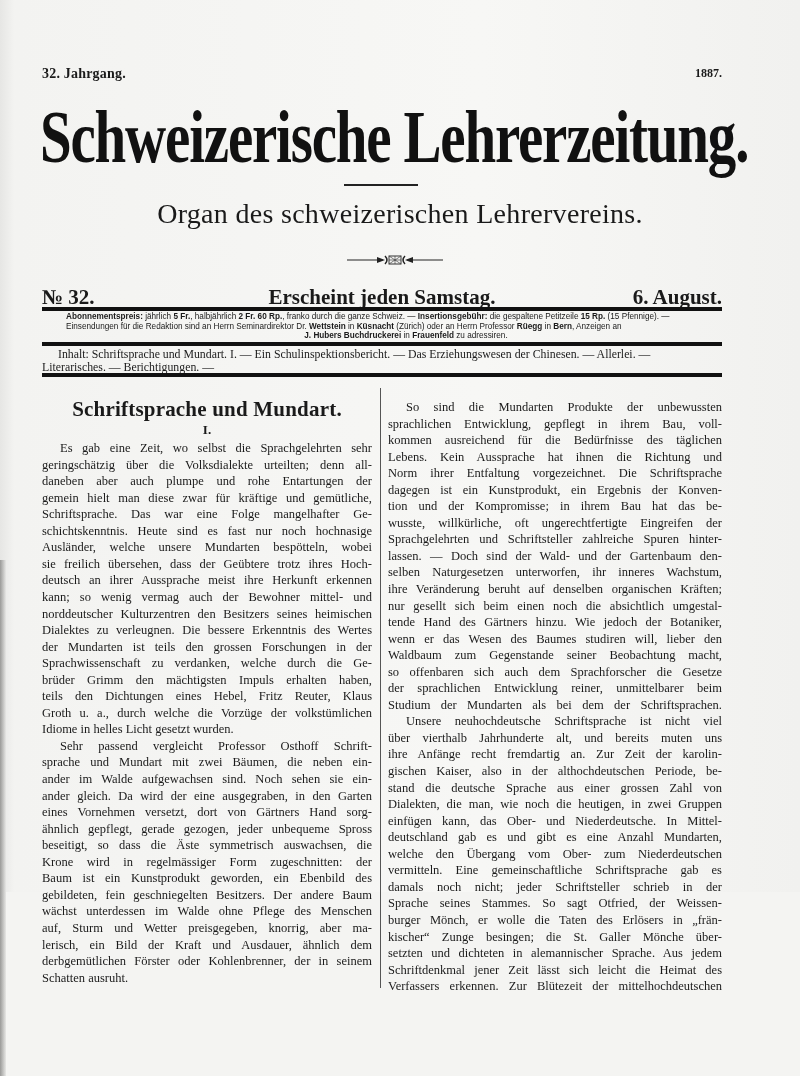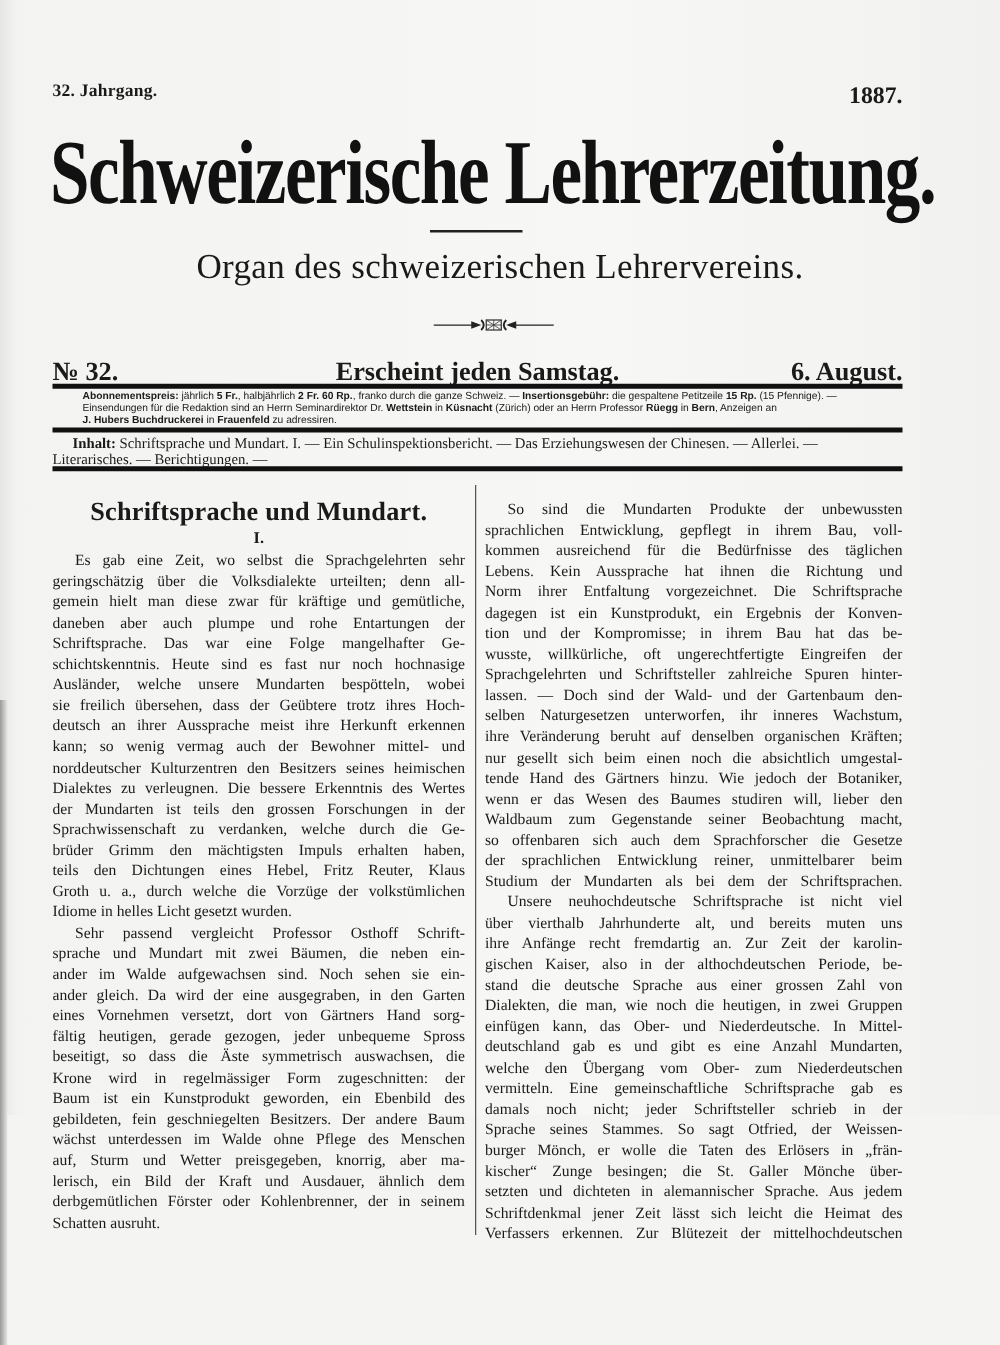--- a/index.html
+++ b/index.html
@@ -9,21 +9,21 @@
     font-family: "Liberation Serif", "DejaVu Serif", serif;
     color: #1a1a1a;
     position: relative;
   }
   .page { position: absolute; left: 0; top: 0; width: 800px; height: 892px;
     background: linear-gradient(90deg, #e6e6e4 0px, #f3f3f1 14px, #f7f7f5 60%, #f1f1ef 100%); }
   .left-shadow { position: absolute; left: 0; top: 560px; width: 6px; height: 516px; background: linear-gradient(90deg,#9a9a98,#e8e8e6); }
 
   .topline { position: absolute; left: 42px; top: 66px; width: 680px; height: 20px; }
   .jahrgang { position: absolute; left: 0; top: 0; font-weight: bold; font-size: 14px; letter-spacing: 0.2px; }
-  .year { position: absolute; right: 0; top: 0; font-weight: bold; font-size: 19px; }
+  .year { position: absolute; right: 0; top: 0; font-weight: bold; font-size: 12px; }
 
   .masthead { position: absolute; left: 40px; top: 98px; width: 680px; height: 80px; }
   .masthead-title {
     display: block; font-family: "Liberation Serif", serif; font-weight: bold;
     font-size: 73px; line-height: 80px; letter-spacing: -1.5px;
     transform: scaleX(0.78) scaleY(1.0); transform-origin: left top;
     white-space: nowrap; color: #111;
   }
   .mast-rule { position: absolute; left: 344px; top: 184px; width: 74px; height: 2px; background: #222; }
 
@@ -36,25 +36,25 @@
   .issue-freq { position: absolute; left: 0; width: 680px; text-align: center; top: 0; }
   .issue-date { position: absolute; right: 0; top: 0; }
 
   .rule-thick { position: absolute; left: 42px; width: 680px; background: #111; }
   .r1 { top: 307px; height: 4px; }
   .r2 { top: 342px; height: 4px; }
   .r3 { top: 373px; height: 4px; }
 
   .info-box { position: absolute; left: 42px; top: 312px; width: 680px; font-family: "Liberation Sans", sans-serif; font-size: 8.2px; line-height: 9.6px; margin-left: 24px; }
   .info-line { display: block; text-align: justify; white-space: nowrap; }
-  .info-line.center { }
+  .info-line.center { text-align: center; }
   .info-box b { font-weight: bold; }
 
   .contents { position: absolute; left: 42px; top: 348px; width: 680px; font-family: "Liberation Serif", serif; font-size: 11.8px; line-height: 13px; }
-  .contents .lead { font-weight: bold; margin-left: 16px; margin-top: 39px; }
+  .contents .lead { font-weight: normal; margin-left: 16px; margin-top: 39px; }
 
   .col { position: absolute; top: 398px; width: 330px; font-size: 12.5px; line-height: 16.55px; text-align: justify; }
   .col-left { left: 42px; }
   .col-right { left: 388px; width: 334px; top: 399px; }
   .col-divider { position: absolute; left: 380px; top: 388px; width: 1px; height: 600px; background: #555; }
 
   .art-title { text-align: center; font-weight: bold; font-size: 21px; margin: 3px 0 4px 0; letter-spacing: 0.2px; }
   .art-sub { text-align: center; font-size: 13px; margin-bottom: 2px; font-weight: bold; }
   .line { display: block; white-space: nowrap; text-align: justify; text-align-last: justify; height: 16.55px; overflow: hidden; }
   .line.last { text-align-last: left; }
@@ -111,42 +111,42 @@
   </div>
 
   <div class="rule-thick r3"></div>
 
   <div class="col col-left">
     <div class="art-title">Schriftsprache und Mundart.</div>
     <div class="art-sub">I.</div>
     <div id="left-lines">
         <span class="line indent">Es gab eine Zeit, wo selbst die Sprachgelehrten sehr</span>
         <span class="line">geringschätzig über die Volksdialekte urteilten; denn all-</span>
+        <span class="line">daneben aber auch plumpe und rohe Entartungen der</span>
         <span class="line">gemein hielt man diese zwar für kräftige und gemütliche,</span>
-        <span class="line">daneben aber auch plumpe und rohe Entartungen der</span>
         <span class="line">Schriftsprache. Das war eine Folge mangelhafter Ge-</span>
         <span class="line">schichtskenntnis. Heute sind es fast nur noch hochnasige</span>
         <span class="line">Ausländer, welche unsere Mundarten bespötteln, wobei</span>
         <span class="line">sie freilich übersehen, dass der Geübtere trotz ihres Hoch-</span>
         <span class="line">deutsch an ihrer Aussprache meist ihre Herkunft erkennen</span>
         <span class="line">kann; so wenig vermag auch der Bewohner mittel- und</span>
         <span class="line">norddeutscher Kulturzentren den Besitzers seines heimischen</span>
         <span class="line">Dialektes zu verleugnen. Die bessere Erkenntnis des Wertes</span>
         <span class="line">der Mundarten ist teils den grossen Forschungen in der</span>
         <span class="line">Sprachwissenschaft zu verdanken, welche durch die Ge-</span>
         <span class="line">brüder Grimm den mächtigsten Impuls erhalten haben,</span>
         <span class="line">teils den Dichtungen eines Hebel, Fritz Reuter, Klaus</span>
         <span class="line">Groth u. a., durch welche die Vorzüge der volkstümlichen</span>
         <span class="line last">Idiome in helles Licht gesetzt wurden.</span>
         <span class="line indent">Sehr passend vergleicht Professor Osthoff Schrift-</span>
         <span class="line">sprache und Mundart mit zwei Bäumen, die neben ein-</span>
         <span class="line">ander im Walde aufgewachsen sind. Noch sehen sie ein-</span>
         <span class="line">ander gleich. Da wird der eine ausgegraben, in den Garten</span>
         <span class="line">eines Vornehmen versetzt, dort von Gärtners Hand sorg-</span>
-        <span class="line">fältig heutigen, gerade gezogen, jeder unbequeme Spross</span>
+        <span class="line">ähnlich gepflegt, gerade gezogen, jeder unbequeme Spross</span>
         <span class="line">beseitigt, so dass die Äste symmetrisch auswachsen, die</span>
         <span class="line">Krone wird in regelmässiger Form zugeschnitten: der</span>
         <span class="line">Baum ist ein Kunstprodukt geworden, ein Ebenbild des</span>
         <span class="line">gebildeten, fein geschniegelten Besitzers. Der andere Baum</span>
         <span class="line">wächst unterdessen im Walde ohne Pflege des Menschen</span>
         <span class="line">auf, Sturm und Wetter preisgegeben, knorrig, aber ma-</span>
         <span class="line">lerisch, ein Bild der Kraft und Ausdauer, ähnlich dem</span>
         <span class="line">derbgemütlichen Förster oder Kohlenbrenner, der in seinem</span>
         <span class="line last">Schatten ausruht.</span>
       </div>

